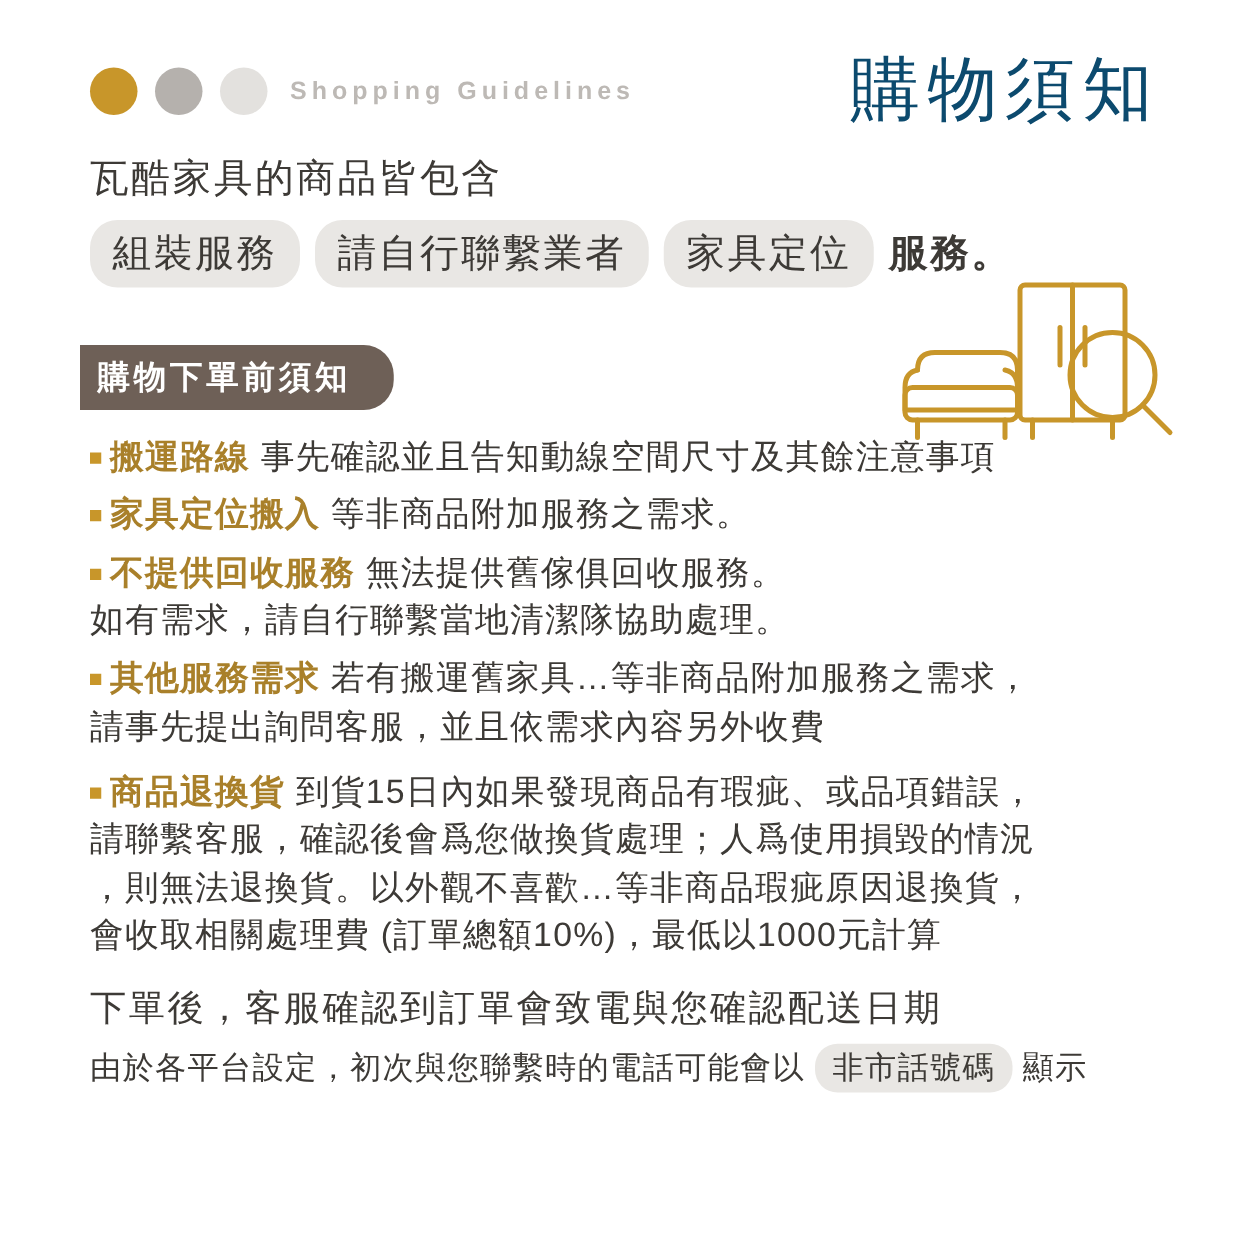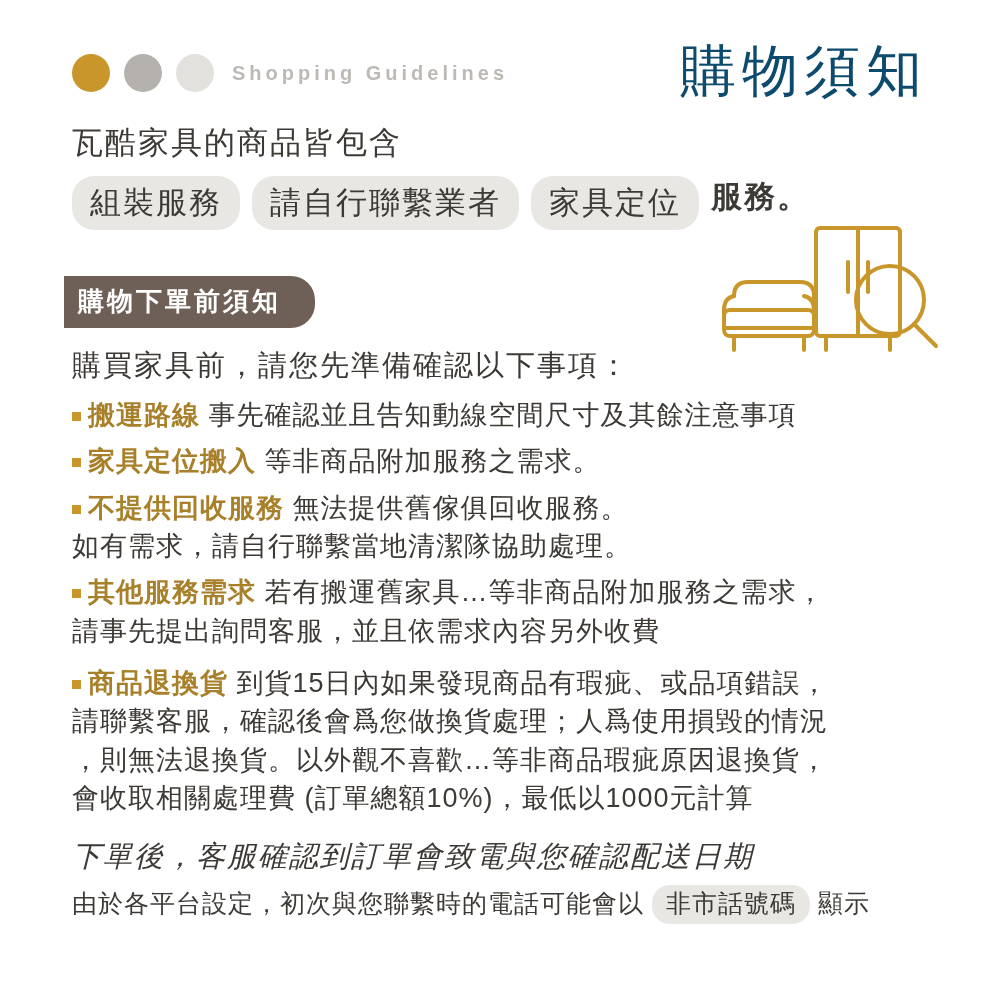--- a/index.html
+++ b/index.html
@@ -68,21 +68,21 @@
     margin-top: 4px;
   }
   .intro-line {
     font-size: 31px;
     letter-spacing: 2px;
     color: #3d3a36;
     margin-bottom: 12px;
   }
   .pill-row {
     display: flex;
-    align-items: flex-start;
+    align-items: center;
     gap: 12px;
     font-size: 31px;
     letter-spacing: 2px;
   }
   .pill {
     background: #e9e7e4;
     border-radius: 22px;
     padding: 6px 18px;
     color: #3d3a36;
     letter-spacing: 2px;
@@ -160,21 +160,20 @@
   .gap-sm { height: 6px; }
 
   
   .footer {
     margin-top: 20px;
   }
   .footer-main {
     font-size: 29px;
     letter-spacing: 2px;
     margin-bottom: 8px;
-    font-style: italic;
   }
   .footer-sub {
     font-size: 25px;
     letter-spacing: 1px;
   }
   .pill-sm {
     display: inline-block;
     background: #e9e7e4;
     border-radius: 18px;
     padding: 2px 14px 4px;
@@ -225,21 +224,20 @@
       <circle cx="176" cy="78" r="34"></circle>
       <line x1="200" y1="102" x2="222" y2="124"></line>
     </g>
   </svg>
 
   <div class="section-tag-wrap">
     <span class="section-tag">購物下單前須知</span>
   </div>
 
   <div class="body-block">
-    <div class="lead">購買家具前，請您先準備確認以下事項：</div>
 
     <div class="item">
       <div class="item-line">
         <span class="bullet-sq"></span><span class="kw">搬運路線</span> <span>事先確認並且告知動線空間尺寸及其餘注意事項</span>
       </div>
     </div>
 
     <div class="item">
       <div class="item-line">
         <span class="bullet-sq"></span><span class="kw">家具定位搬入</span> <span>等非商品附加服務之需求。</span>

